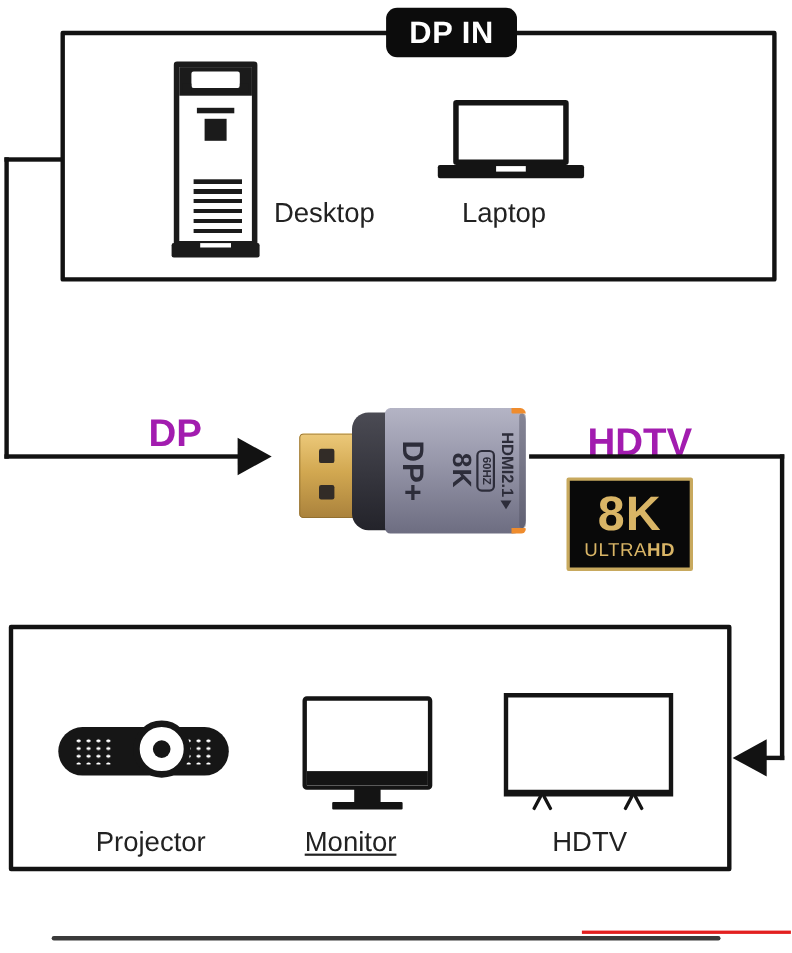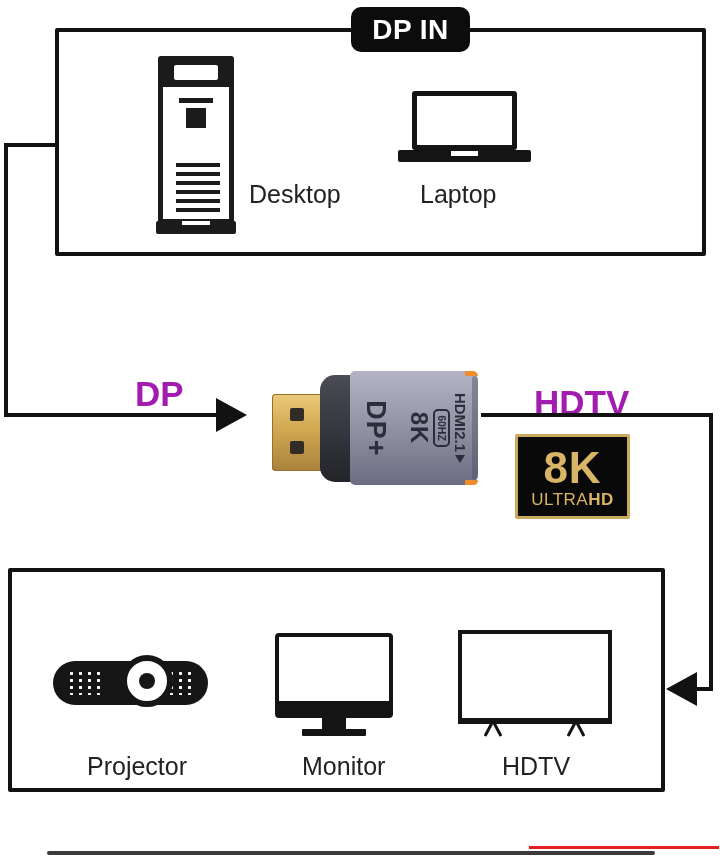--- a/index.html
+++ b/index.html
@@ -192,21 +192,21 @@
   </div>
   <div class="dev-label" style="left:87px;top:752px;">Projector</div>
 
   <div class="monitor">
     <div class="screen">
         <div class="chin"></div>
       </div>
     <div class="neck"></div>
     <div class="base"></div>
   </div>
-  <div class="dev-label" style="left:302px;top:752px;">Monitor</div>
+  <div class="dev-label" style="left:277px;top:752px;text-decoration:underline;">Monitor</div>
 
   <div class="hdtv">
     <div class="screen"></div>
     <div class="leg" style="left:25px;">
         <span class="l"></span>
         <span class="r"></span>
       </div>
     <div class="leg" style="left:108px;">
         <span class="l"></span>
         <span class="r"></span>

